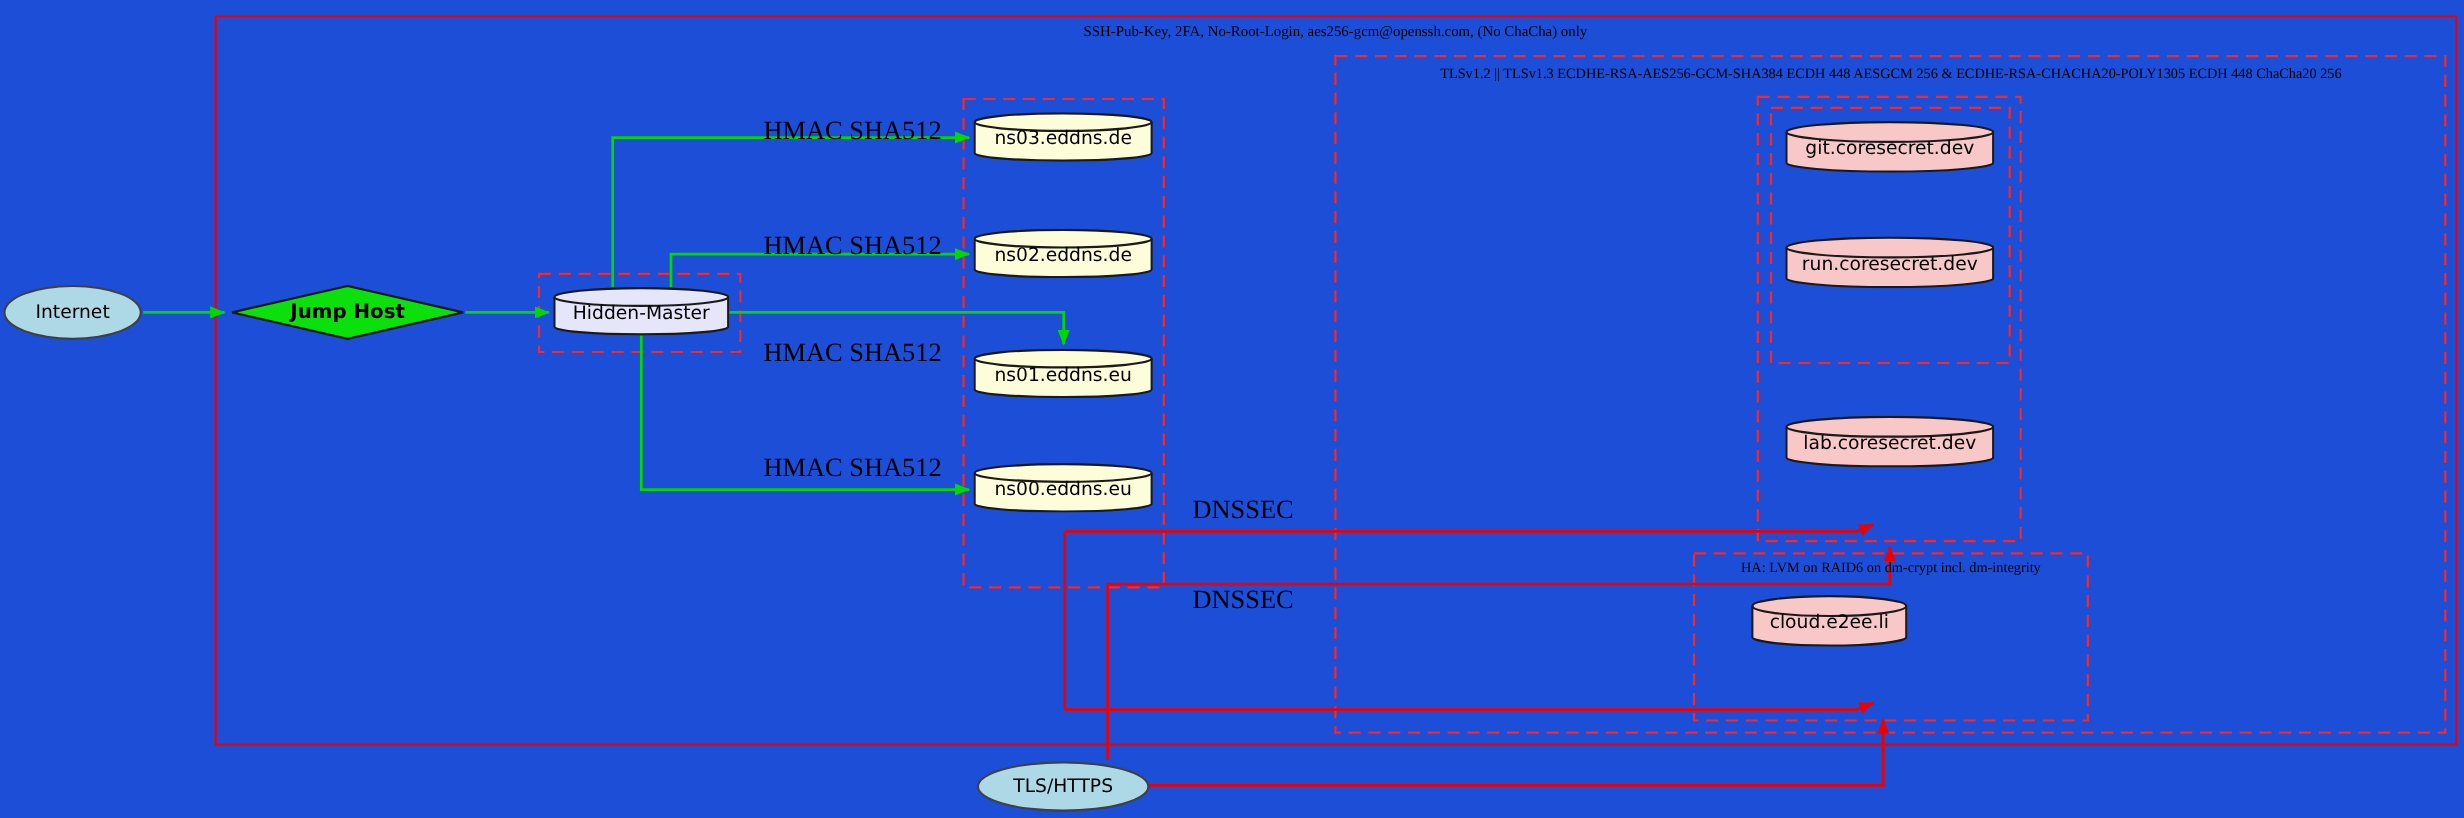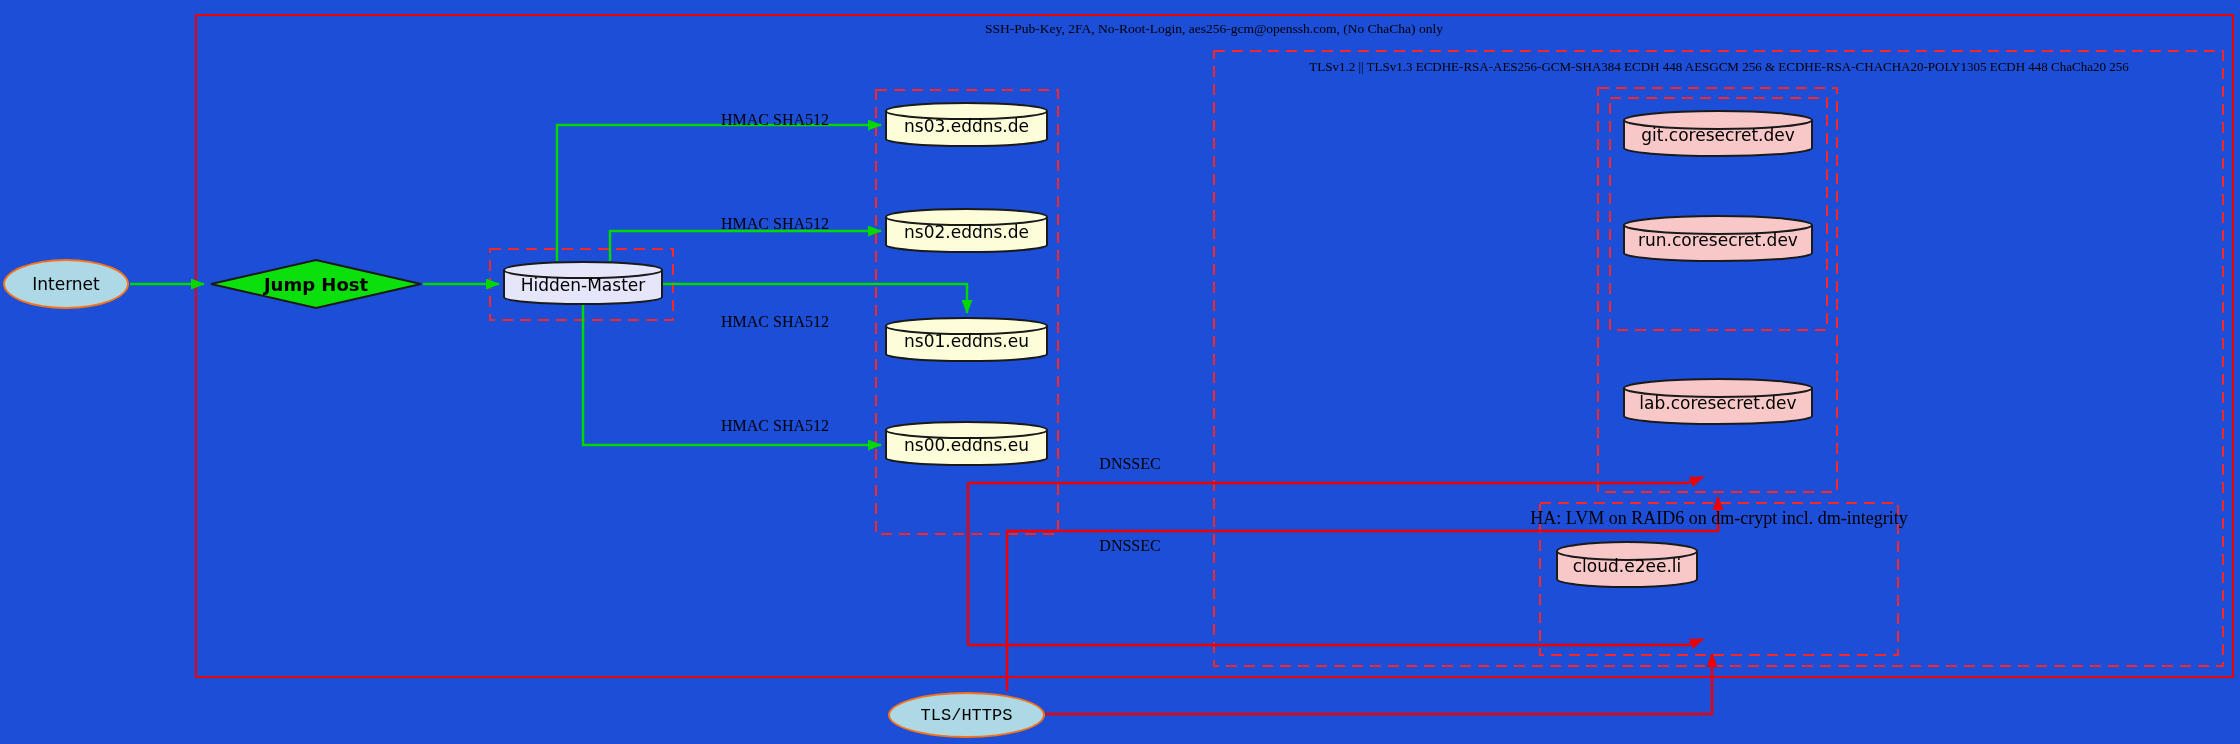--- a/index.html
+++ b/index.html
@@ -1,30 +1,30 @@
 <!DOCTYPE html>
 <html><head>
 <meta charset="utf-8">
 <style>
   html,body{margin:0;padding:0;background:#ffffff;}
   #canvas{position:relative;width:2240px;height:744px;overflow:hidden;
           font-family:"DejaVu Sans",sans-serif;background:#1d4ed8;}
   #wires{position:absolute;left:0;top:0;z-index:1;}
   .node{position:absolute;z-index:3;display:flex;align-items:center;justify-content:center;}
-  .ellipse{border:2px solid #f97316;border-radius:50%;background:#add8e6;
+  .ellipse{border:2px solid #404040;border-radius:50%;background:#add8e6;
            font-size:17px;color:#000;}
   .cyl{position:absolute;z-index:3;}
   .cyl svg{position:absolute;left:0;top:0;}
   .cyl .cyl-label{position:absolute;left:0;right:0;top:54%;transform:translateY(-50%);
                   text-align:center;font-size:17px;color:#000;white-space:nowrap;}
   .diamond-label{position:absolute;left:0;right:0;top:50%;transform:translateY(-50%);
                  text-align:center;font-size:18px;color:#000;font-weight:bold;}
   .elabel{position:absolute;z-index:2;transform:translate(-50%,-50%);white-space:nowrap;
           font-family:"Liberation Serif","DejaVu Serif",serif;color:#000;background:transparent;}
-  .elabel.big{font-size:16px;}
+  .elabel.big{font-size:24px;}
   .clabel{position:absolute;z-index:2;transform:translateX(-50%);white-space:nowrap;
           font-family:"Liberation Serif","DejaVu Serif",serif;color:#000;}
 </style>
 </head>
 <body>
 
 <div id="canvas">
 
   <svg id="wires" width="2240" height="744" viewBox="0 0 2240 744">
     <defs>
@@ -53,21 +53,21 @@
 
     <polyline points="968,483 1688,483 1703,477" fill="none" stroke="#ee0000" stroke-width="2.5" marker-end="url(#ar)"></polyline>
     <polyline points="968,483 968,645" fill="none" stroke="#ee0000" stroke-width="2.5"></polyline>
     <polyline points="968,645 1688,645 1703,639" fill="none" stroke="#ee0000" stroke-width="2.5" marker-end="url(#ar)"></polyline>
     <polyline points="1007,691 1007,531 1718,531 1718,497" fill="none" stroke="#ee0000" stroke-width="2.5" marker-end="url(#ar)"></polyline>
     <polyline points="1045,714 1712,714 1712,654" fill="none" stroke="#ee0000" stroke-width="2.5" marker-end="url(#ar)"></polyline>
   </svg>
 
   <div class="clabel" style="left:1214px;top:21px;font-size:13.5px;">SSH-Pub-Key, 2FA, No-Root-Login, aes256-gcm@openssh.com, (No ChaCha) only</div>
   <div class="clabel" style="left:1719px;top:59px;font-size:13px;">TLSv1.2 || TLSv1.3 ECDHE-RSA-AES256-GCM-SHA384 ECDH 448 AESGCM 256 &amp; ECDHE-RSA-CHACHA20-POLY1305 ECDH 448 ChaCha20 256</div>
-  <div class="clabel" style="left:1719px;top:508px;font-size:18px;">HA: LVM on RAID6 on dm-crypt incl. dm-integrity</div>
+  <div class="clabel" style="left:1719px;top:508px;font-size:13px;">HA: LVM on RAID6 on dm-crypt incl. dm-integrity</div>
 
   <div class="elabel big" style="left:775px;top:120px;">HMAC SHA512</div>
   <div class="elabel big" style="left:775px;top:224px;">HMAC SHA512</div>
   <div class="elabel big" style="left:775px;top:322px;">HMAC SHA512</div>
   <div class="elabel big" style="left:775px;top:426px;">HMAC SHA512</div>
   <div class="elabel big" style="left:1130px;top:464px;">DNSSEC</div>
   <div class="elabel big" style="left:1130px;top:546px;">DNSSEC</div>
 
   <div class="node ellipse" style="left:3px;top:259px;width:122px;height:46px;">
     <span>Internet</span>
@@ -137,25 +137,25 @@
   </div>
 
   <div class="cyl" style="left:1623px;top:378px;width:190px;height:47px;">
     <svg width="190" height="47" viewBox="0 0 190 47">
       <path d="M1,10 A94,9 0 0 1 189,10 L189,38 A94,8 0 0 1 1,38 Z" fill="#f8c8c8" stroke="#1a1a1a" stroke-width="2"></path>
       <path d="M1,10 A94,9 0 0 0 189,10" fill="none" stroke="#1a1a1a" stroke-width="2"></path>
     </svg>
     <span class="cyl-label">lab.coresecret.dev</span>
   </div>
 
-  <div class="cyl" style="left:1556px;top:541px;width:142px;height:47px;">
+  <div class="cyl" style="left:1592px;top:541px;width:142px;height:47px;">
     <svg width="142" height="47" viewBox="0 0 142 47">
       <path d="M1,10 A70,9 0 0 1 141,10 L141,38 A70,8 0 0 1 1,38 Z" fill="#f8c8c8" stroke="#1a1a1a" stroke-width="2"></path>
       <path d="M1,10 A70,9 0 0 0 141,10" fill="none" stroke="#1a1a1a" stroke-width="2"></path>
     </svg>
     <span class="cyl-label">cloud.e2ee.li</span>
   </div>
 
-  <div class="node ellipse" style="left:888px;top:692px;width:153px;height:42px;font-family:Liberation Mono, monospace;">
+  <div class="node ellipse" style="left:888px;top:692px;width:153px;height:42px;">
     <span>TLS/HTTPS</span>
   </div>
 
 </div>
 
 </body></html>

